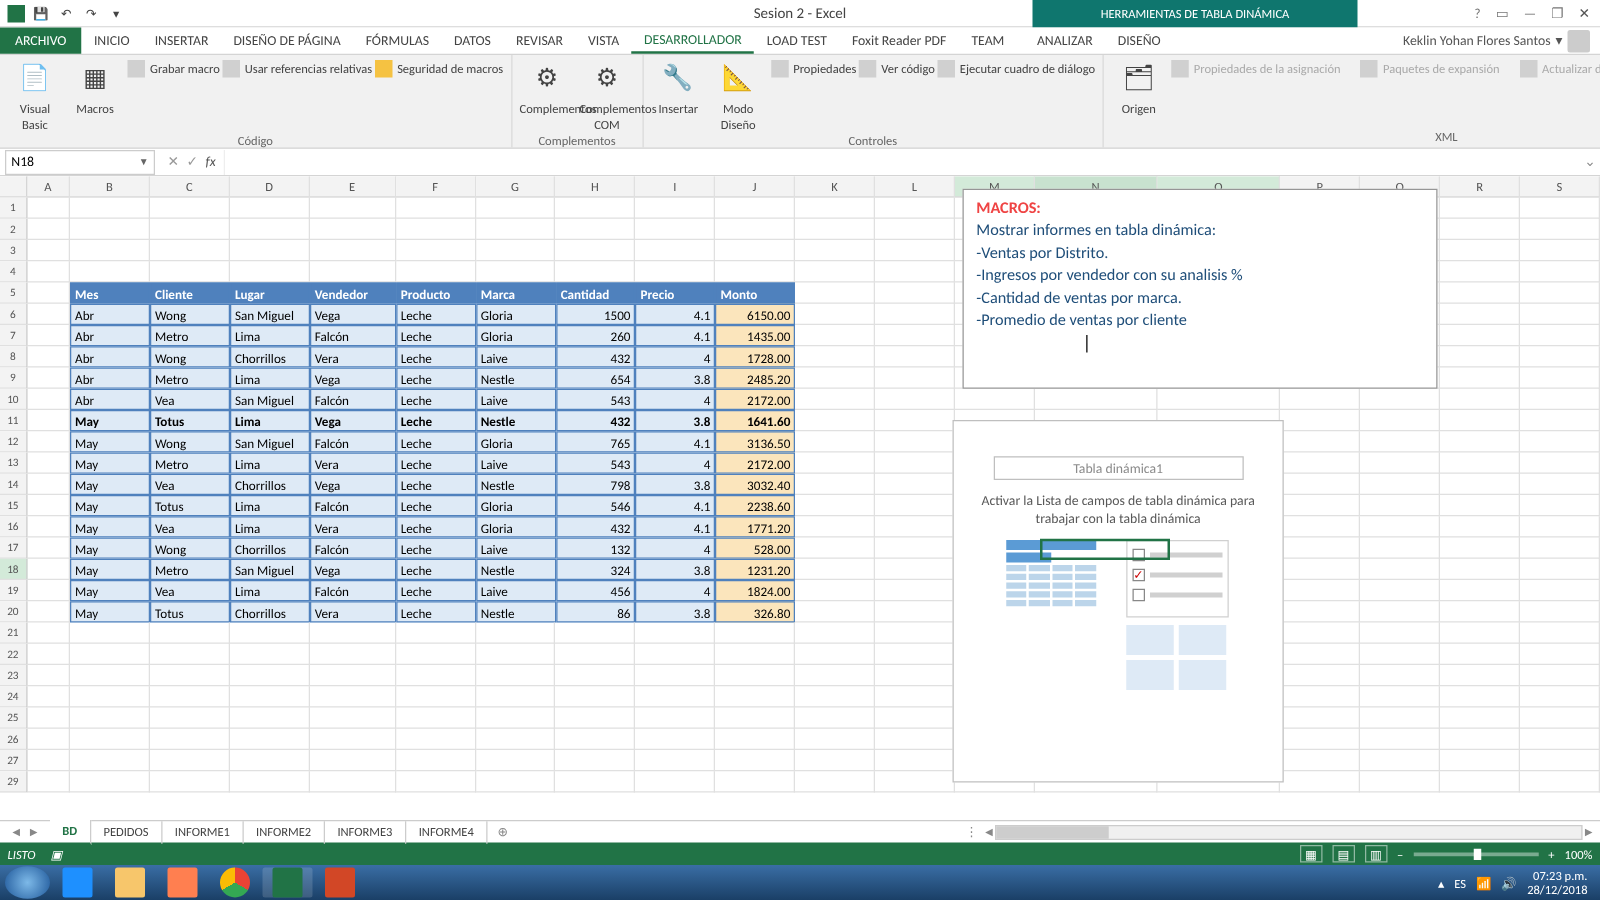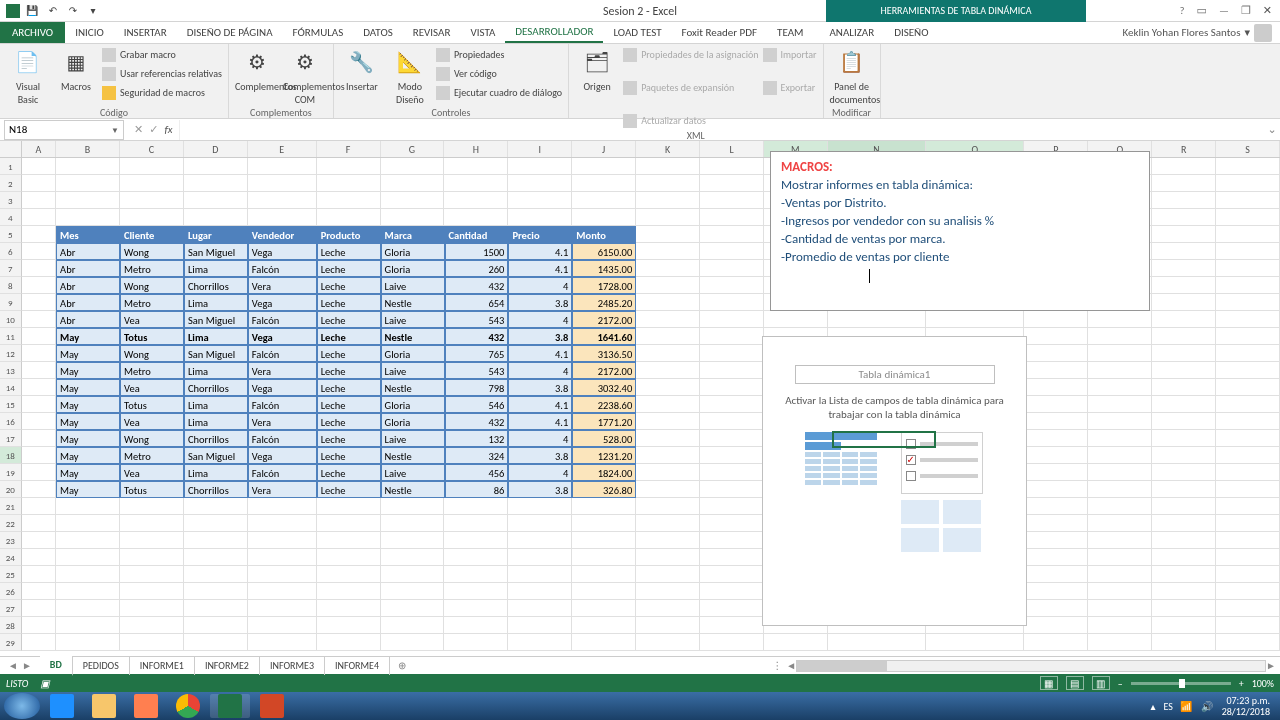--- a/index.html
+++ b/index.html
@@ -24,21 +24,21 @@
 .menutabs .user { margin-left:auto; padding-right:8px; font-size:11px; color:#555; display:flex; align-items:center; gap:4px;}
 .menutabs .user .avatar { width:18px; height:18px; background:#ccc; border-radius:2px;}
 
 
 .ribbon { height:75px; background:#f1f1f1; border-bottom:1px solid #d4d4d4; display:flex; }
 .rgroup { border-right:1px solid #d9d9d9; padding:2px 6px 0 6px; display:flex; flex-direction:column; justify-content:space-between;}
 .rgroup .body { flex:1; display:flex; align-items:flex-start; gap:4px;}
 .rgroup .label { font-size:10px; text-align:center; color:#666; padding-bottom:2px;}
 .bigbtn { width:44px; text-align:center; font-size:10px; color:#444;}
 .bigbtn .ico { width:32px; height:32px; margin:0 auto 2px; display:flex; align-items:center; justify-content:center; font-size:20px;}
-.stack { display:flex; flex-direction:column; gap:2px; font-size:10px; color:#444;}
+.stack { display:flex; flex-direction:row; gap:2px; font-size:10px; color:#444;}
 .stack .row { display:flex; align-items:center; gap:4px; white-space:nowrap;}
 .stack .row .si { width:14px; height:14px; display:inline-block; background:#d0d0d0; }
 .disabled { color:#aaa;gap:16px; }
 .disabled .si { background:#e0e0e0; }
 
 
 .fbar { height:22px; border-bottom:1px solid #d4d4d4; display:flex; align-items:center; }
 .namebox { width:120px; height:20px; border:1px solid #ccc; margin:0 4px; display:flex; align-items:center; padding:0 4px; font-size:11px; justify-content:space-between;}
 .namebox .dd { color:#666; font-size:8px;}
 .fbar .fxbtns { display:flex; gap:6px; padding:0 6px; color:#999; font-size:11px;}
@@ -905,42 +905,20 @@
         <div class="cell cL"></div>
         <div class="cell cM"></div>
         <div class="cell cN"></div>
         <div class="cell cO"></div>
         <div class="cell cP"></div>
         <div class="cell cQ"></div>
         <div class="cell cR"></div>
         <div class="cell cS"></div>
       </div>
       <div class="row">
-        <div class="rh">28</div>
-        <div class="cell cA"></div>
-        <div class="cell cB"></div>
-        <div class="cell cC"></div>
-        <div class="cell cD"></div>
-        <div class="cell cE"></div>
-        <div class="cell cF"></div>
-        <div class="cell cG"></div>
-        <div class="cell cH"></div>
-        <div class="cell cI"></div>
-        <div class="cell cJ"></div>
-        <div class="cell cK"></div>
-        <div class="cell cL"></div>
-        <div class="cell cM"></div>
-        <div class="cell cN"></div>
-        <div class="cell cO"></div>
-        <div class="cell cP"></div>
-        <div class="cell cQ"></div>
-        <div class="cell cR"></div>
-        <div class="cell cS"></div>
-      </div>
-      <div class="row">
         <div class="rh">29</div>
         <div class="cell cA"></div>
         <div class="cell cB"></div>
         <div class="cell cC"></div>
         <div class="cell cD"></div>
         <div class="cell cE"></div>
         <div class="cell cF"></div>
         <div class="cell cG"></div>
         <div class="cell cH"></div>
         <div class="cell cI"></div>

